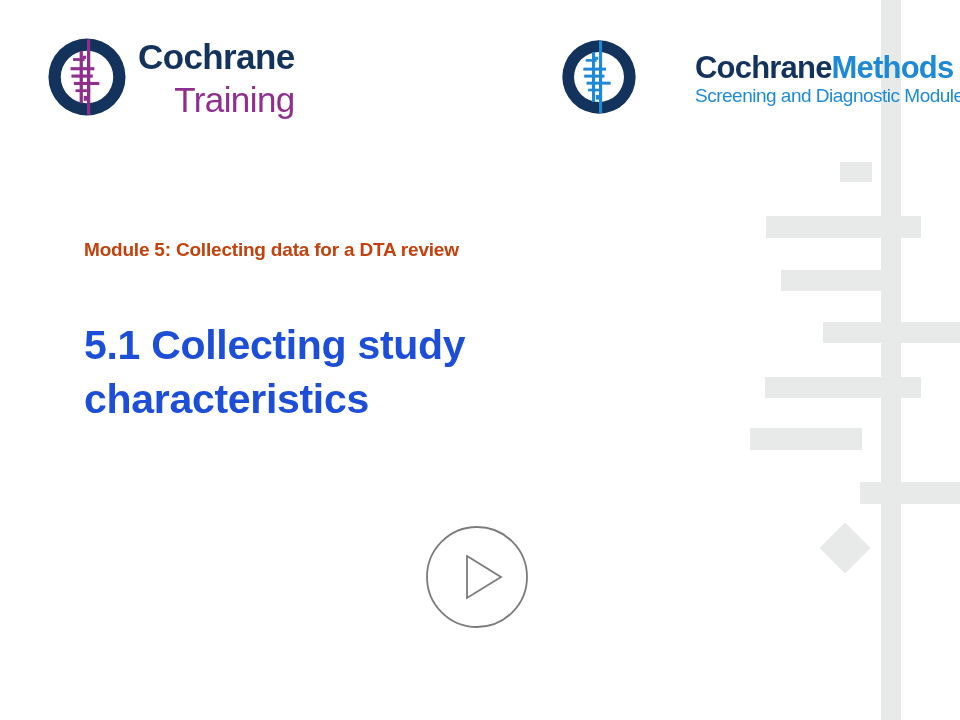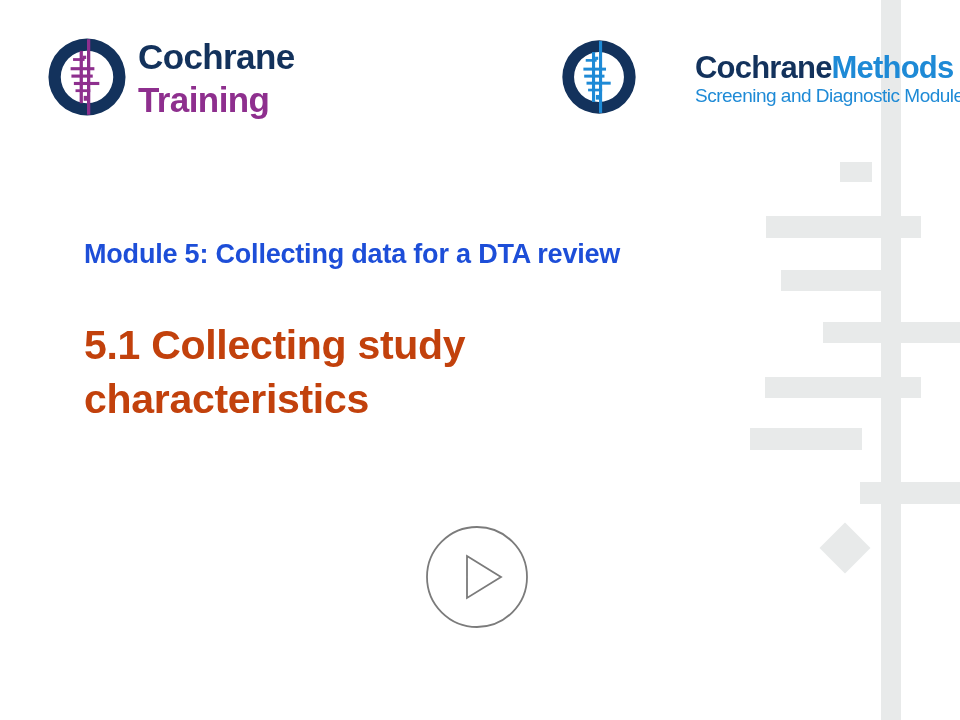--- a/index.html
+++ b/index.html
@@ -55,25 +55,26 @@
   .logo-training .logo-words { margin-left: 10px; }
   .lt-line1 {
     font-size: 35px;
     font-weight: bold;
     color: #13325c;
     line-height: 1.0;
     letter-spacing: -0.6px;
   }
   .lt-line2 {
     font-size: 35px;
-    font-weight: bold;
+    font-weight: normal;
     color: #8e2f8e;
     line-height: 1.05;
     letter-spacing: -0.6px;
     margin-top: 8px;
+    text-align: right;
   }
 
   .logo-methods { left: 560px; top: 38px; gap: 47px; }
   .logo-methods .logo-words { margin-left: 10px; }
   .lm-line1 {
     font-size: 31px;
     font-weight: bold;
     line-height: 1.0;
     letter-spacing: -0.8px;
     white-space: nowrap;
@@ -87,34 +88,34 @@
     margin-top: 3px;
     letter-spacing: -0.5px;
     white-space: nowrap;
   }
 
   
   .module-label {
     position: absolute;
     left: 84px;
     top: 239px;
-    font-size: 27px;
-    font-weight: bold;
-    color: #1d4ed8;
+    font-size: 19px;
+    font-weight: bold;
+    color: #c2410c;
     letter-spacing: -0.2px;
     white-space: nowrap;
   }
   .main-title {
     position: absolute;
     left: 84px;
     top: 318px;
     width: 560px;
     font-size: 41px;
     font-weight: bold;
-    color: #c2410c;
+    color: #1d4ed8;
     line-height: 1.32;
     letter-spacing: -0.3px;
   }
 
   
   .play-button {
     position: absolute;
     left: 423px;
     top: 523px;
     width: 108px;

